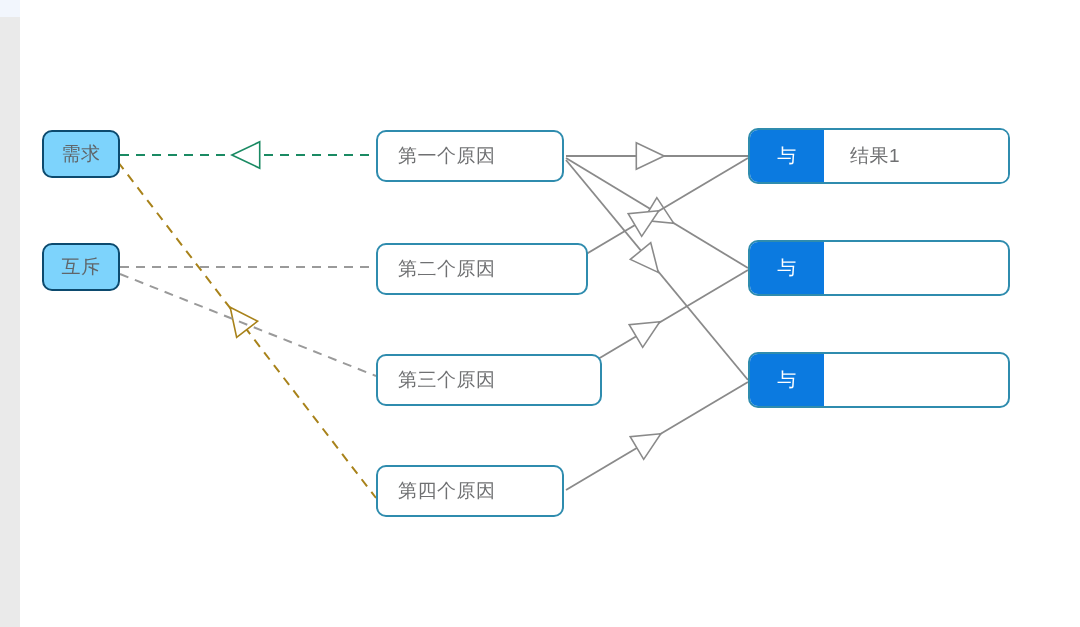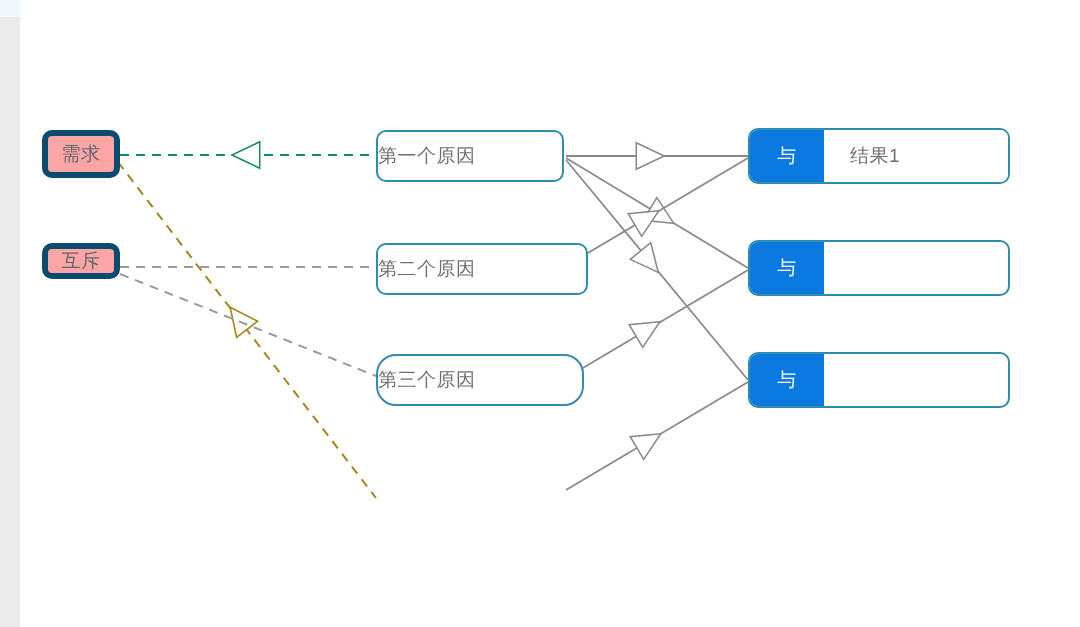--- a/index.html
+++ b/index.html
@@ -53,34 +53,35 @@
     border-radius: 9px;
     white-space: nowrap;
   }
   .node-label {
     font-size: 19px;
     color: #6f7072;
     letter-spacing: 0.5px;
   }
   
   .cond-node {
-    border: 6px solid #0c4a6e;
-    background: #fca5a5;
+    border: 2px solid #0c4a6e;
+    background: #7dd3fc;
     border-radius: 10px;
     justify-content: center;
   }
   .cond-node .node-label {
     color: #60666a;
     font-size: 19px;
   }
   
   .cause-node {
     border: 2px solid #2f8cae;
     background: #ffffff;
     border-radius: 10px;
+    padding-left: 20px;
   }
   
   .result-node {
     border: 2px solid #2f8cae;
     background: #ffffff;
     border-radius: 10px;
     padding: 0;
     overflow: hidden;
   }
   .gate-chip {
@@ -131,32 +132,35 @@
       <line x1="566" y1="378" x2="748" y2="270" stroke="#8a8a8a" stroke-width="1.8"></line>
       <polygon points="16.12,0 -11.700000000000001,-13.2184 -11.700000000000001,13.2184" fill="#ffffff" stroke="#8a8a8a" stroke-width="1.6" stroke-linejoin="miter" transform="translate(646,330) rotate(-30.68517308959513)"></polygon>
       <line x1="566" y1="490" x2="748" y2="382" stroke="#8a8a8a" stroke-width="1.8"></line>
       <polygon points="16.12,0 -11.700000000000001,-13.2184 -11.700000000000001,13.2184" fill="#ffffff" stroke="#8a8a8a" stroke-width="1.6" stroke-linejoin="miter" transform="translate(647,442) rotate(-30.68517308959513)"></polygon>
     </svg>
 
   <div class="node cond-node" id="n-req" style="left: 42px; top: 130px; width: 78px; height: 48px;">
     <span class="node-label">需求</span>
   </div>
 
-  <div class="node cond-node" id="n-excl" style="left: 42px; top: 243px; width: 78px; height: 36px;">
+  <div class="node cond-node" id="n-excl" style="left: 42px; top: 243px; width: 78px; height: 48px;">
     <span class="node-label">互斥</span>
   </div>
 
   <div class="node cause-node" id="n-c1" style="left: 376px; top: 130px; width: 188px; height: 52px;">
     <span class="node-label">第一个原因</span>
   </div>
   <div class="node cause-node" id="n-c2" style="left: 376px; top: 243px; width: 212px; height: 52px;">
     <span class="node-label">第二个原因</span>
   </div>
-  <div class="node cause-node" id="n-c3" style="left: 376px; top: 354px; width: 208px; height: 52px; border-radius: 20px;">
+  <div class="node cause-node" id="n-c3" style="left: 376px; top: 354px; width: 226px; height: 52px;">
     <span class="node-label">第三个原因</span>
+  </div>
+  <div class="node cause-node" id="n-c4" style="left: 376px; top: 465px; width: 188px; height: 52px;">
+    <span class="node-label">第四个原因</span>
   </div>
 
   <div class="node result-node" id="n-r1" style="left: 748px; top: 128px; width: 262px; height: 56px;">
     <div class="gate-chip">
       <span class="gate-chip-label">与</span>
     </div>
     <div class="result-body">
       <span class="node-label">结果1</span>
     </div>
   </div>

